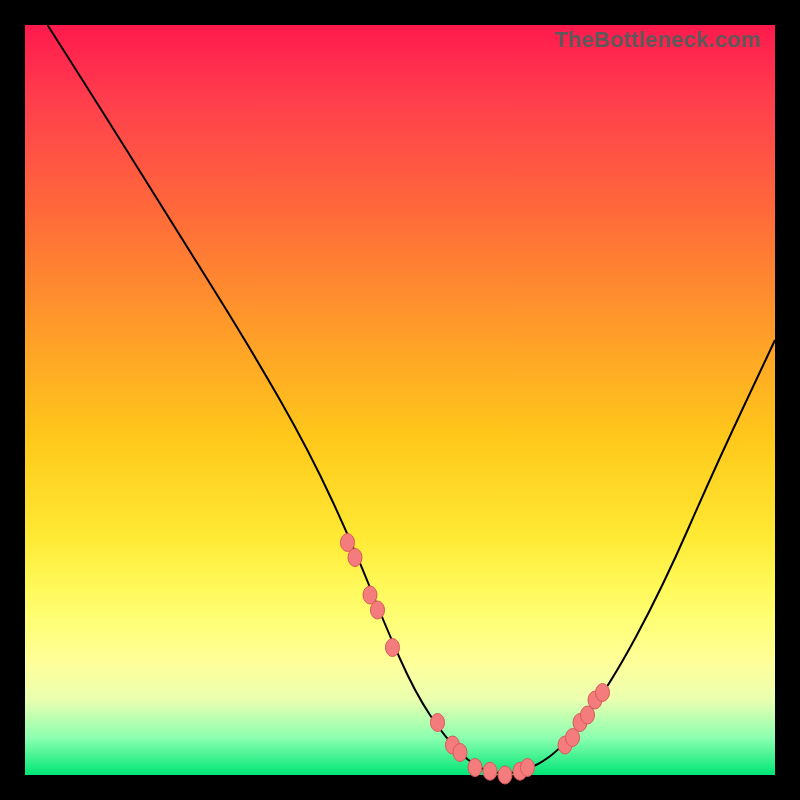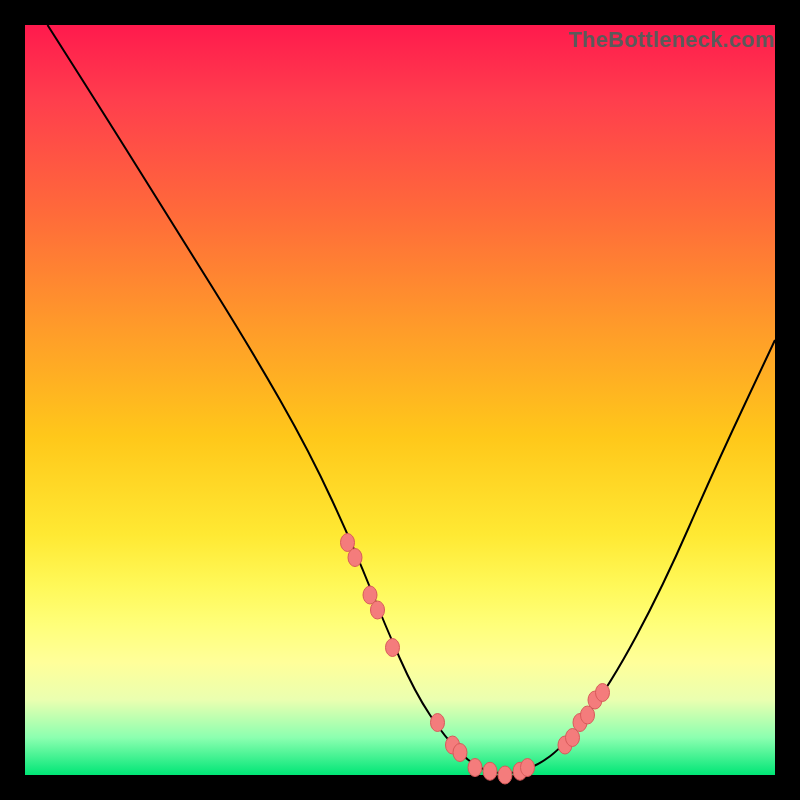--- a/index.html
+++ b/index.html
@@ -26,21 +26,21 @@
       #fff95a 75%,
       #ffff7a 80%,
       #ffff9a 85%,
       #eaffb0 90%,
       #8cffb0 95%,
       #00e676 100%);
   }
   .watermark {
     position: absolute;
     top: 2px;
-    right: 0;
+    right: 14px;
     font-family: Arial, Helvetica, sans-serif;
     font-size: 22px;
     font-weight: bold;
     color: #5a5a5a;
     letter-spacing: 0.2px;
     user-select: none;
     text-align: center;
   }
   svg.overlay {
     position: absolute;

